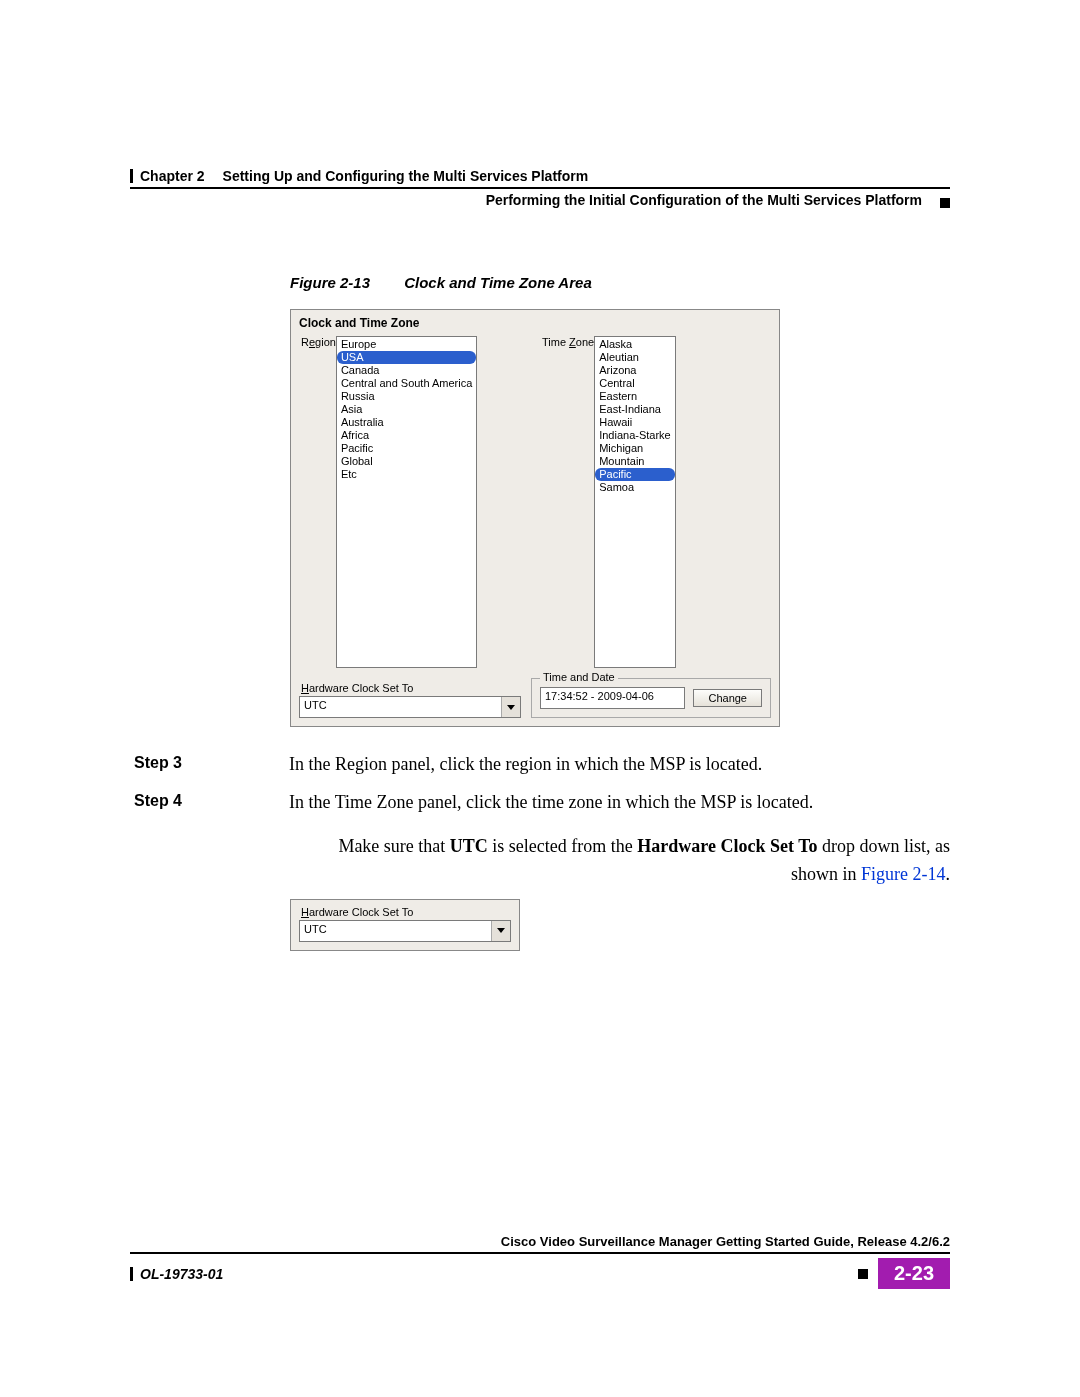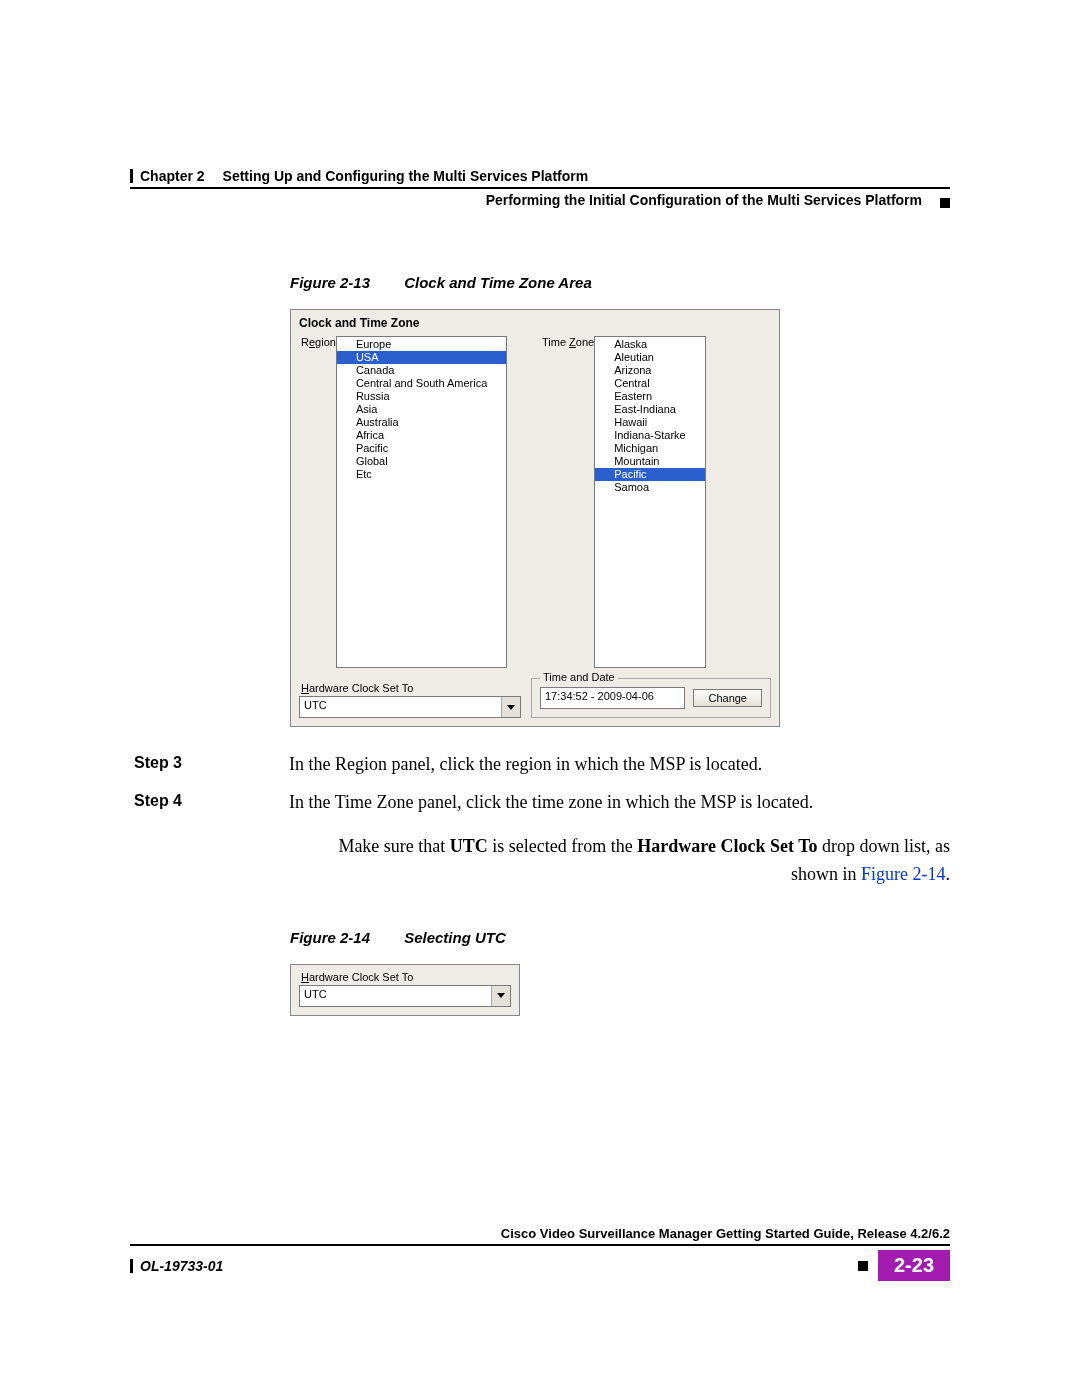--- a/index.html
+++ b/index.html
@@ -83,23 +83,24 @@
   .pane-label { margin: 0 0 2px 2px; }
   .pane-label .u { text-decoration: underline; }
   .listbox {
     background: #fff;
     border: 1px solid #7a7a7a;
     height: 328px;
     overflow: hidden;
     padding: 1px 0;
   }
   .listbox .item {
-    padding: 0 19px;
+    padding: 0 4px;
     line-height: 13px;
     white-space: nowrap;
+    border-radius: 6px;
   }
   .listbox .item.sel {
     background: #2b5fcd;
     color: #fff;
   }
 
   .bottom-row {
     display: flex;
     gap: 10px;
     margin-top: 10px;
@@ -185,21 +186,21 @@
     font-family: Tahoma, Arial, sans-serif;
     font-size: 11px;
     padding: 6px 8px 8px 8px;
     box-sizing: border-box;
   }
 
   
   .footer {
     position: absolute;
     left: 130px; right: 130px;
-    bottom: 116px;
+    bottom: 108px;
   }
   .footer .guide {
     text-align: right;
     font-family: Arial, Helvetica, sans-serif;
     font-weight: bold;
     font-size: 13px;
     margin-bottom: 3px;
   }
   .footer hr.ft-rule {
     border:none;
@@ -319,24 +320,20 @@
       <div class="step-lbl">Step 4</div>
       <div class="step-body">
         <div>In the Time Zone panel, click the time zone in which the MSP is located.</div>
         <div style="margin-top:16px;text-align:right;">
           <span>Make sure that </span><span class="b">UTC</span><span> is selected from the </span><span class="b">Hardware Clock Set To</span><span> drop down list, as shown in </span><span class="link">Figure 2-14</span><span>.</span>
         </div>
       </div>
     </div>
   </div>
 
-  <div class="fig-cap" style="margin-top:40px;">
-    <span class="label">Figure 2-14</span>
-    <span>Selecting UTC</span>
-  </div>
 
   <div class="shot2">
     <div class="lbl" style="margin:0 0 2px 2px;">
       <span style="text-decoration:underline;">H</span><span>ardware Clock Set To</span>
     </div>
     <div class="dropdown">
       <div class="val">UTC</div>
       <div class="btn">
         <div class="tri-down"></div>
       </div>

